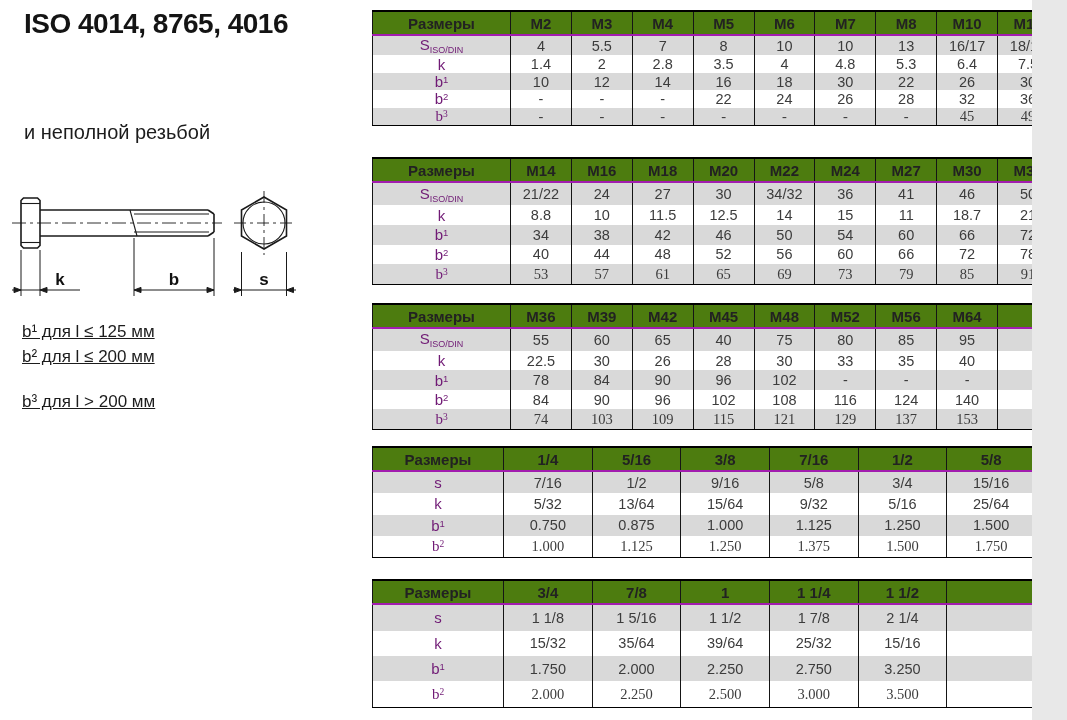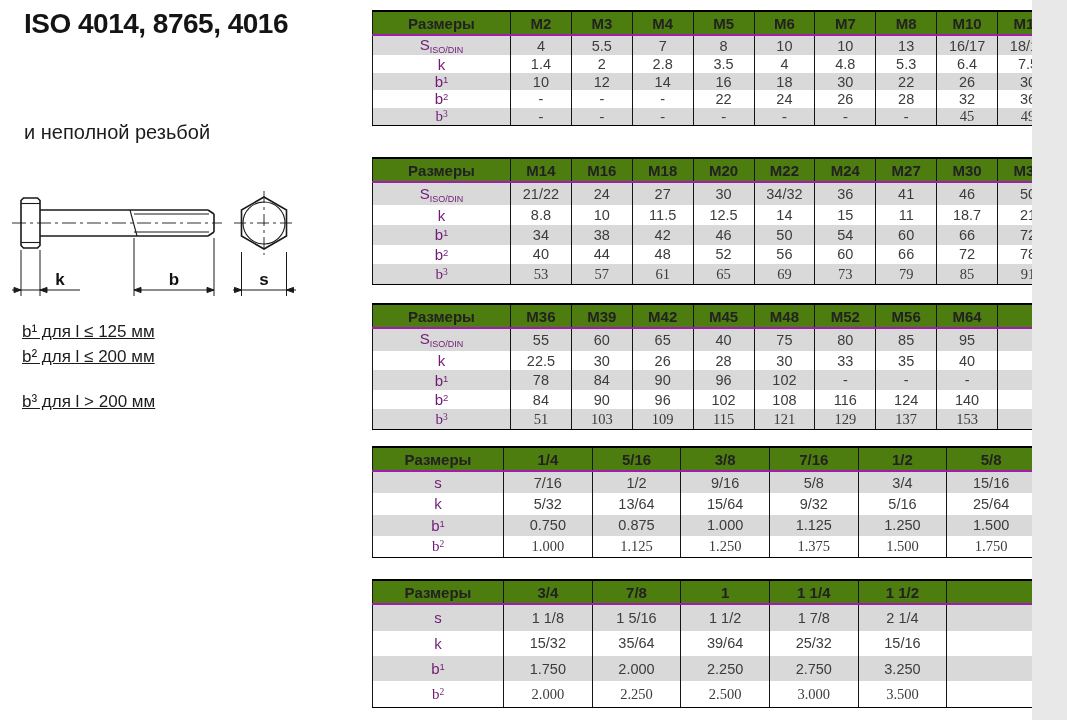--- a/index.html
+++ b/index.html
@@ -343,21 +343,21 @@
             <td>96</td>
             <td>102</td>
             <td>108</td>
             <td>116</td>
             <td>124</td>
             <td>140</td>
             <td></td>
           </tr>
           <tr>
             <td class="lbl">b<sup>3</sup></td>
-            <td>51</td>
+            <td>74</td>
             <td>103</td>
             <td>109</td>
             <td>115</td>
             <td>121</td>
             <td>129</td>
             <td>137</td>
             <td>153</td>
             <td></td>
           </tr>
         </tbody>

